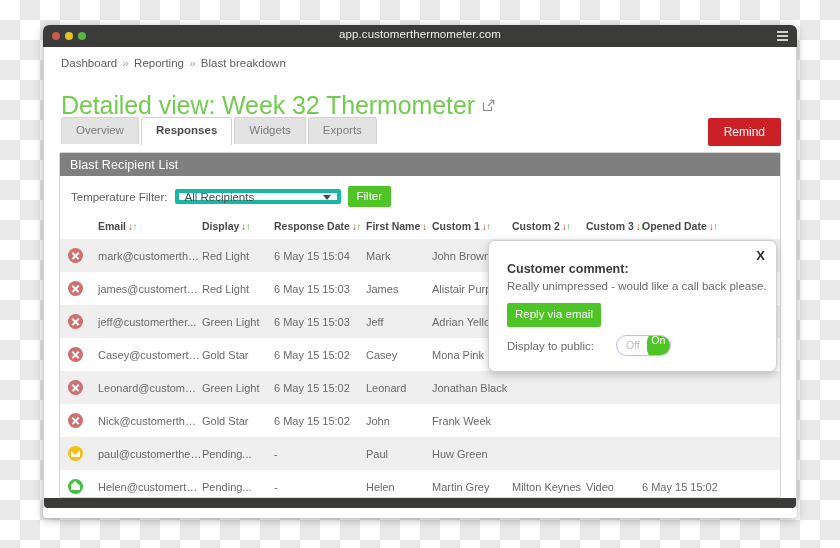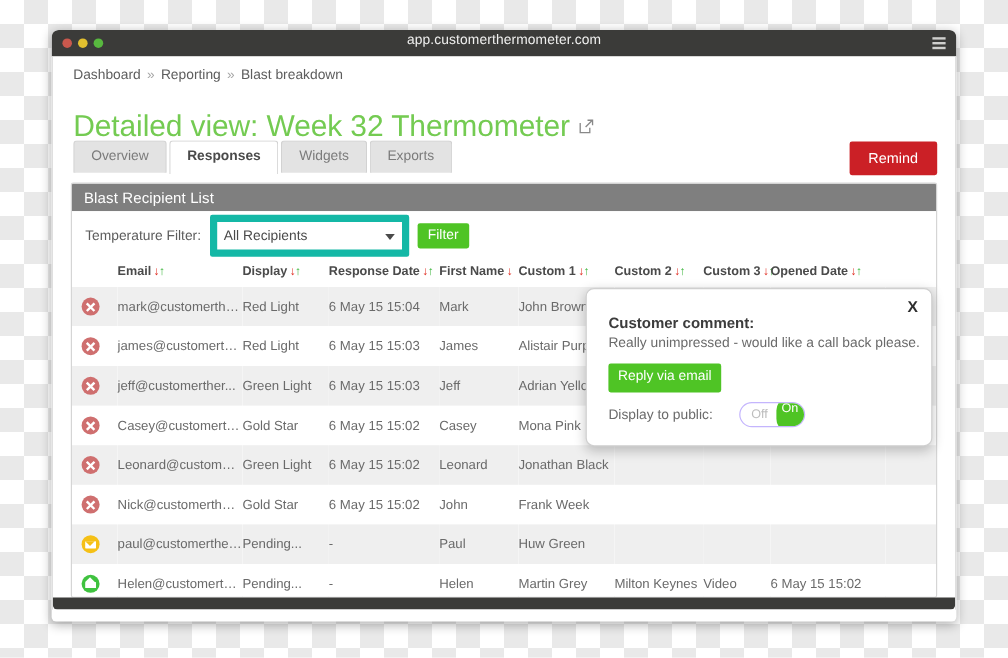--- a/index.html
+++ b/index.html
@@ -203,22 +203,22 @@
     gap: 7px;
     background: #ffffff;
   }
   #filter-label {
     font-size: 11.5px;
     color: #5c5c5c;
     white-space: nowrap;
   }
   #temperature-select {
     width: 166px;
-    height: 35px;
-    border: 6px solid #14b8a6;
+    height: 15px;
+    border: 4px solid #14b8a6;
     border-radius: 2px;
     background: #ffffff;
     font-size: 11.5px;
     color: #4a4a4a;
     padding: 0 18px 0 6px;
     position: relative;
     display: flex;
     align-items: center;
     box-sizing: border-box;
     cursor: pointer;

